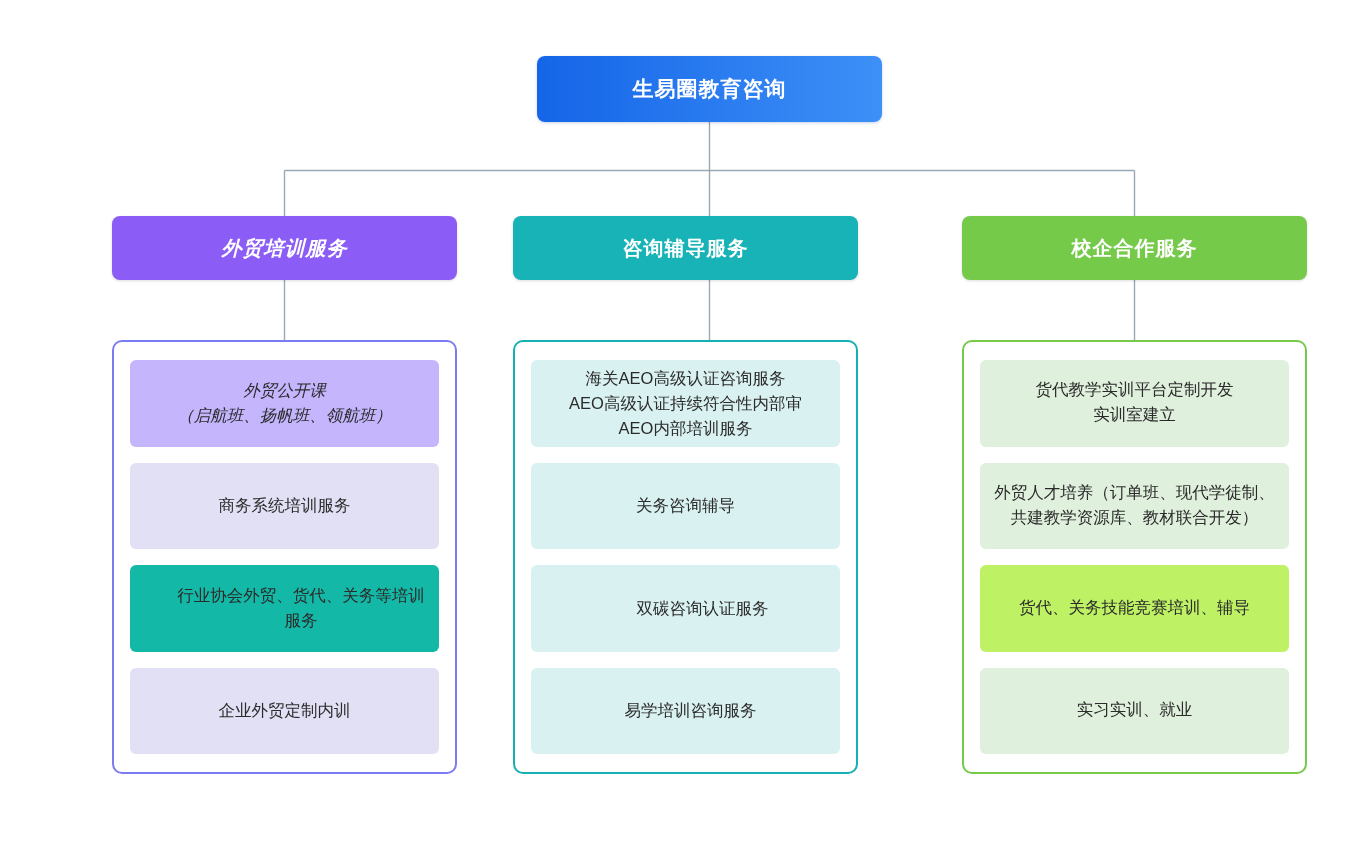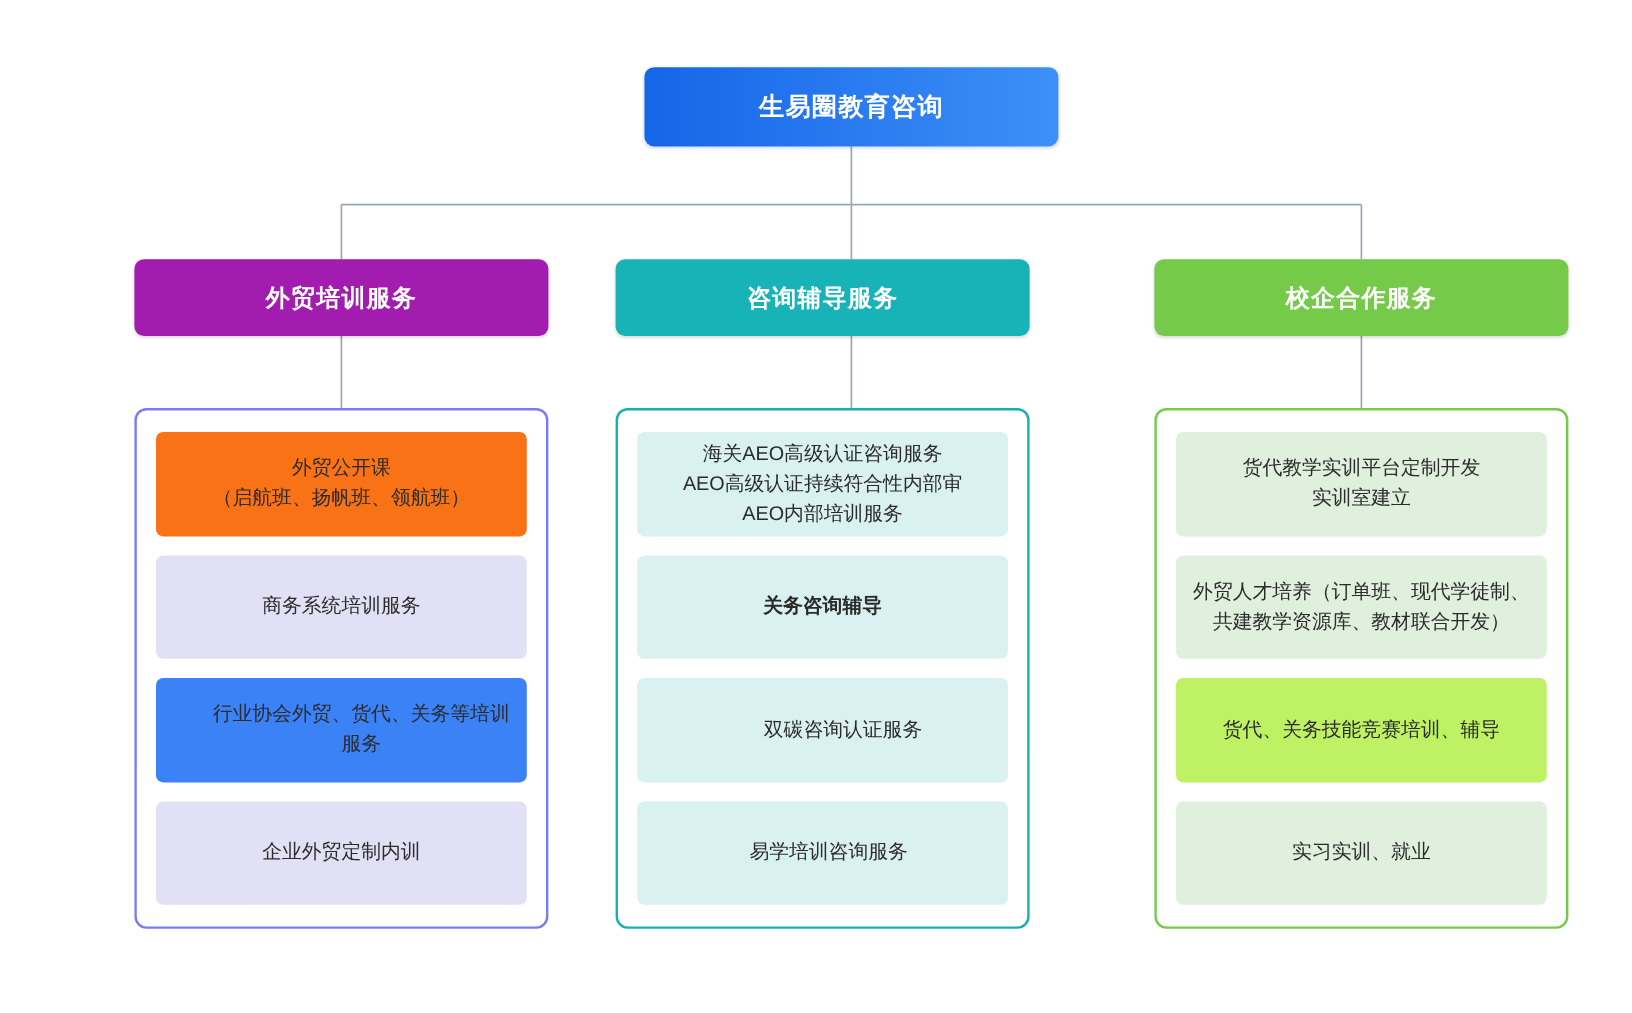--- a/index.html
+++ b/index.html
@@ -129,54 +129,54 @@
       <path d="M681.5 280 L681.5 340" stroke="#9aa7b4"></path>
       <path d="M1106.5 280 L1106.5 340" stroke="#9aa7b4"></path>
     </g>
   </svg>
 
   <div class="root-node" id="root-node" style="background: linear-gradient(90deg, rgb(21, 101, 232) 0%, rgb(61, 144, 247) 100%);">
     <span class="node-label">生易圈教育咨询</span>
   </div>
 
   <div class="column col-0">
-    <div class="col-header" id="header-0" style="background: #a21caf;">
+    <div class="col-header" id="header-0" style="background: #8b5cf6; font-style: italic;">
       <span class="header-label">外贸培训服务</span>
     </div>
     <div class="col-body" id="body-0" style="border-color: rgb(123, 124, 240);">
       <div class="items">
-        <div class="item-box" style="background: #f97316;">
+        <div class="item-box" style="background: #c4b5fd; font-style: italic;">
           <span class="item-text">外贸公开课
 （启航班、扬帆班、领航班）</span>
         </div>
         <div class="item-box" style="background: rgb(226, 224, 245);">
           <span class="item-text">商务系统培训服务</span>
         </div>
-        <div class="item-box" style="background: #3b82f6; padding-left: 43px;">
+        <div class="item-box" style="background: #14b8a6; padding-left: 43px;">
           <span class="item-text">行业协会外贸、货代、关务等培训服务</span>
         </div>
         <div class="item-box" style="background: rgb(226, 224, 245);">
           <span class="item-text">企业外贸定制内训</span>
         </div>
       </div>
     </div>
   </div>
 
   <div class="column col-1">
     <div class="col-header" id="header-1" style="background: rgb(24, 179, 183);">
       <span class="header-label">咨询辅导服务</span>
     </div>
     <div class="col-body" id="body-1" style="border-color: rgb(22, 176, 180);">
       <div class="items">
         <div class="item-box" style="background: rgb(217, 241, 240); align-items: center;">
           <span class="item-text">海关AEO高级认证咨询服务
 AEO高级认证持续符合性内部审
 AEO内部培训服务</span>
         </div>
-        <div class="item-box" style="background: rgb(217, 241, 240); font-weight: bold;">
+        <div class="item-box" style="background: rgb(217, 241, 240);">
           <span class="item-text">关务咨询辅导</span>
         </div>
         <div class="item-box" style="background: rgb(217, 241, 240); padding-left: 44px;">
           <span class="item-text">双碳咨询认证服务</span>
         </div>
         <div class="item-box" style="background: rgb(217, 241, 240); padding-left: 20px;">
           <span class="item-text">易学培训咨询服务</span>
         </div>
       </div>
     </div>

